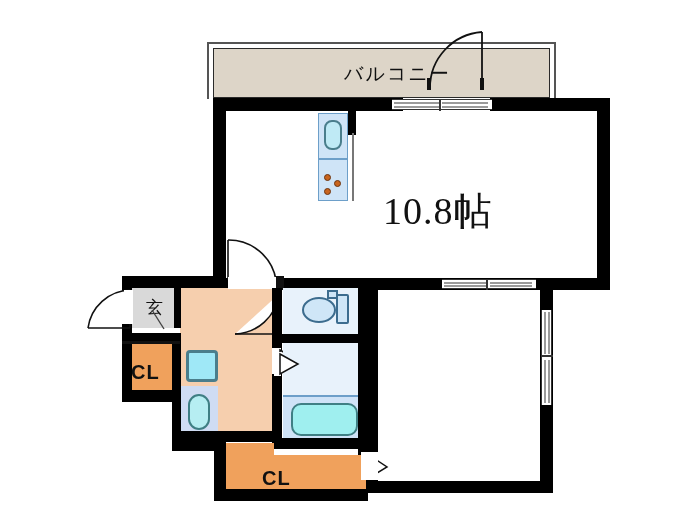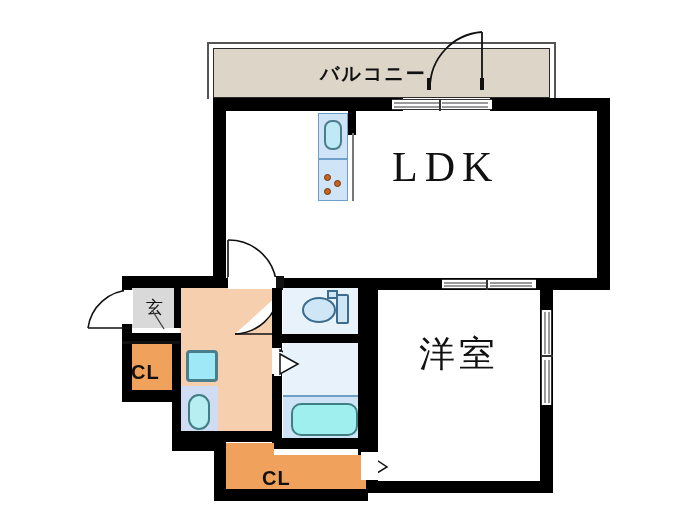--- a/index.html
+++ b/index.html
@@ -179,21 +179,21 @@
 <body>
 
 <div id="floorplan">
 
   <div class="fill fill-balcony" style="left:213px; top:48px; width:337px; height:50px;"></div>
 
   <div class="thinline" style="left:207px; top:42px; width:349px; height:1.5px; background:#555;"></div>
   <div class="thinline" style="left:207px; top:42px; width:1.5px; height:57px; background:#555;"></div>
   <div class="thinline" style="left:554px; top:42px; width:1.5px; height:57px; background:#555;"></div>
 
-  <div class="label lbl-balcony" style="left:320px; top:64px;font-weight:bold;">バルコニー</div>
+  <div class="label lbl-balcony" style="left:344px; top:64px;">バルコニー</div>
 
   <div class="door-arc" style="left:428px; top:8px; width:56px; height:78px;
               border-color:#111; border-top:none; border-left:none; border-right:1.6px solid #111;
               border-bottom:none; border-radius:0 0 0 0;
               border:none; overflow:visible;">
     <svg width="60" height="82" viewBox="0 0 60 82" style="position:absolute;left:0;top:0;overflow:visible;">
       <path d="M 2 80 A 56 56 0 0 1 54 24" fill="none" stroke="#111" stroke-width="1.8"></path>
       <line x1="54" y1="24" x2="54" y2="80" stroke="#111" stroke-width="1.8"></line>
     </svg>
   </div>
@@ -244,23 +244,22 @@
   <div class="fill fill-kitchen" style="left:318px; top:113px; width:30px; height:88px; border:1.5px solid #6d9fc9; box-sizing:border-box;"></div>
   <div class="thinline" style="left:318px; top:158px; width:30px; height:1.5px; background:#6d9fc9;"></div>
   <div class="sink-basin" style="left:324px; top:120px; width:18px; height:30px;"></div>
   <div class="burner" style="left:324px; top:174px; width:7px; height:7px;"></div>
   <div class="burner" style="left:334px; top:180px; width:7px; height:7px;"></div>
   <div class="burner" style="left:324px; top:188px; width:7px; height:7px;"></div>
 
   <div class="wall" style="left:348px; top:111px; width:8px; height:24px;"></div>
   <div class="thinline" style="left:352px; top:133px; width:1.5px; height:68px; background:#777;"></div>
 
-  <div class="label lbl-ldk" style="left:392px; top:146px;">LDK</div>
-
-  <div class="label lbl-room" style="left:419px; top:336px;">洋室</div>
+  <div class="label lbl-ldk-size" style="left:383px; top:192px;">10.8帖</div>
+
 
   <div class="fill fill-hall" style="left:180px; top:288px; width:100px; height:40px;"></div>
   <div class="fill fill-hall" style="left:180px; top:340px; width:92px; height:98px;"></div>
   <div class="fill fill-hall" style="left:180px; top:328px; width:92px; height:14px;"></div>
 
   <div class="fill fill-genkan" style="left:131px; top:288px; width:49px; height:40px;"></div>
   <div class="label lbl-genkan" style="left:146px; top:299px;">玄</div>
 
   <svg style="position:absolute; left:150px; top:310px; width:22px; height:20px; overflow:visible;">
     <line x1="2" y1="0" x2="14" y2="19" stroke="#444" stroke-width="1.4"></line>

